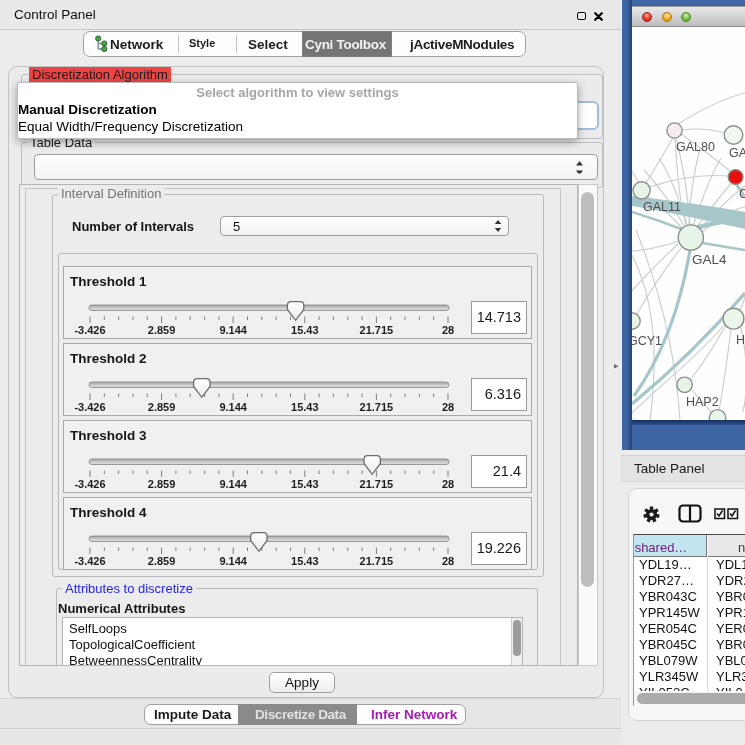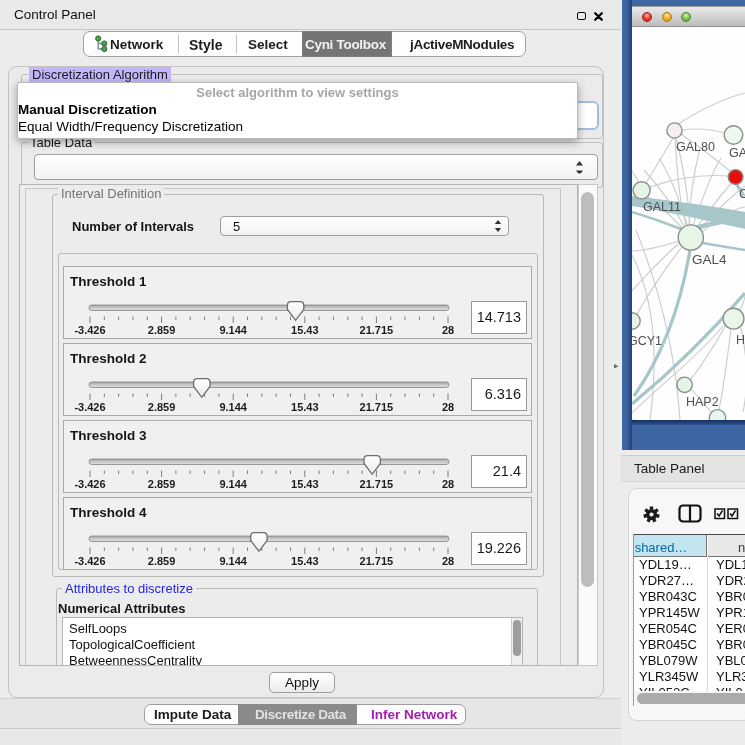--- a/index.html
+++ b/index.html
@@ -44,32 +44,32 @@
 <div class="abs" style="left:83px;top:31px;width:443px;height:26px;background:#fdfdfd;border:1px solid #a2a2a2;border-radius:7px"></div>
 <div class="abs" style="left:302px;top:31px;width:90px;height:26px;background:#757575;border:1px solid #7e7e7e"></div>
 <svg class="abs" style="left:95px;top:35px" width="13" height="18">
   <path d="M3.2,4 L3.2,14 M3.2,8.5 L9,8.5 M3.2,14 L9,14" stroke="#7a8a99" stroke-width="1.4" fill="none"></path>
   <circle cx="3.2" cy="3.5" r="2.6" fill="#4aa24e" stroke="#2c6b2e" stroke-width="1"></circle>
   <circle cx="9.3" cy="8.5" r="2.6" fill="#4aa24e" stroke="#2c6b2e" stroke-width="1"></circle>
   <circle cx="9.3" cy="14" r="2.6" fill="#4aa24e" stroke="#2c6b2e" stroke-width="1"></circle>
 </svg>
 <div class="abs" style="left:110px;top:37px;font-size:13.5px;font-weight:bold;color:#1c1c1c">Network</div>
 <div class="abs" style="left:178px;top:35px;width:1px;height:18px;background:#c3c3c3"></div>
-<div class="abs" style="left:189px;top:37px;font-size:14px;font-weight:bold;color:#1c1c1c">Style</div>
+<div class="abs" style="left:189px;top:37px;font-size:11px;font-weight:bold;color:#1c1c1c">Style</div>
 <div class="abs" style="left:236px;top:35px;width:1px;height:18px;background:#c3c3c3"></div>
 <div class="abs" style="left:248px;top:37px;font-size:13.5px;font-weight:bold;color:#1c1c1c">Select</div>
 <div class="abs" style="left:305px;top:37px;font-size:13.5px;font-weight:bold;color:#f2f2f2;letter-spacing:-0.3px">Cyni Toolbox</div>
 <div class="abs" style="left:410px;top:37px;font-size:13.5px;font-weight:bold;color:#1c1c1c;letter-spacing:-0.3px">jActiveMNodules</div>
 
 
 <div class="abs" style="left:8px;top:66px;width:596px;height:632px;background:#ebebeb;border:1px solid #c2c2c2;border-radius:9px"></div>
 
 
 <div class="group" style="left:21px;top:74px;width:582px;height:65px;border-color:#c0c0c0"></div>
-<div class="abs" style="left:29px;top:67px;font-size:13px;color:#1a1a1a;background:#c4b5fd;padding:0 3px">Discretization Algorithm</div>
+<div class="abs" style="left:29px;top:67px;font-size:13px;color:#1a1a1a;background:#ef4444;padding:0 3px">Discretization Algorithm</div>
 <div class="abs" style="left:480px;top:101px;width:119px;height:29px;background:#fff;border:2px solid #a3bce0;border-radius:6px"></div>
 
 
 <div class="group" style="left:21px;top:142px;width:582px;height:46px;border-color:#c0c0c0"></div>
 <div class="abs" style="left:27px;top:135px;font-size:13px;color:#1a1a1a;background:#ebebeb;padding:0 3px">Table Data</div>
 <div class="combo" style="left:34px;top:154px;width:564px;height:26px">
   <svg class="spin" style="right:14px" width="9" height="15">
         <path d="M4.5,0.5 L8,5 L1,5 Z" fill="#333"></path>
         <path d="M4.5,14.5 L8,10 L1,10 Z" fill="#333"></path>
       </svg>
@@ -425,20 +425,20 @@
     </svg>
 <svg class="abs" style="left:727px;top:508px" width="12" height="12">
       <rect x="1" y="1" width="9.5" height="9.5" fill="none" stroke="#111" stroke-width="1.5"></rect>
       <path d="M3,5.5 L5,8 L8.5,2.5" fill="none" stroke="#111" stroke-width="1.5"></path>
     </svg>
 
 
 <div class="abs" style="left:633px;top:534px;width:112px;height:172px;background:#fff;border-left:1px solid #999;border-top:1.5px solid #4a4a4a;overflow:hidden">
   <div style="position:absolute;left:0;top:0;width:73px;height:22px;background:#c3e5f1;border-right:1px solid #777;border-bottom:1px solid #777"></div>
   <div style="position:absolute;left:74px;top:0;width:44px;height:22px;background:#e8e8e8;border-bottom:1px solid #777"></div>
-  <div style="position:absolute;left:0;top:5px;width:54px;text-align:center;font-size:13px;color:#0369a1">shared…</div>
+  <div style="position:absolute;left:0;top:5px;width:54px;text-align:center;font-size:13px;color:#701a75">shared…</div>
   <div style="position:absolute;left:104px;top:5px;font-size:13px;color:#3a3a3a">na</div>
   <div style="position:absolute;left:73px;top:22px;width:1px;height:150px;background:#d8d8d8"></div>
 </div>
 <div style="position:absolute;left:639px;top:557px;width:66px;height:16px;line-height:16px;font-size:13px;color:#111;white-space:nowrap">YDL19…</div><div style="position:absolute;left:716px;top:557px;width:40px;height:16px;line-height:16px;font-size:13px;color:#111;white-space:nowrap">YDL1</div><div style="position:absolute;left:639px;top:573px;width:66px;height:16px;line-height:16px;font-size:13px;color:#111;white-space:nowrap">YDR27…</div><div style="position:absolute;left:716px;top:573px;width:40px;height:16px;line-height:16px;font-size:13px;color:#111;white-space:nowrap">YDR2</div><div style="position:absolute;left:639px;top:589px;width:66px;height:16px;line-height:16px;font-size:13px;color:#111;white-space:nowrap">YBR043C</div><div style="position:absolute;left:716px;top:589px;width:40px;height:16px;line-height:16px;font-size:13px;color:#111;white-space:nowrap">YBR0</div><div style="position:absolute;left:639px;top:605px;width:66px;height:16px;line-height:16px;font-size:13px;color:#111;white-space:nowrap">YPR145W</div><div style="position:absolute;left:716px;top:605px;width:40px;height:16px;line-height:16px;font-size:13px;color:#111;white-space:nowrap">YPR1</div><div style="position:absolute;left:639px;top:621px;width:66px;height:16px;line-height:16px;font-size:13px;color:#111;white-space:nowrap">YER054C</div><div style="position:absolute;left:716px;top:621px;width:40px;height:16px;line-height:16px;font-size:13px;color:#111;white-space:nowrap">YER0</div><div style="position:absolute;left:639px;top:637px;width:66px;height:16px;line-height:16px;font-size:13px;color:#111;white-space:nowrap">YBR045C</div><div style="position:absolute;left:716px;top:637px;width:40px;height:16px;line-height:16px;font-size:13px;color:#111;white-space:nowrap">YBR0</div><div style="position:absolute;left:639px;top:653px;width:66px;height:16px;line-height:16px;font-size:13px;color:#111;white-space:nowrap">YBL079W</div><div style="position:absolute;left:716px;top:653px;width:40px;height:16px;line-height:16px;font-size:13px;color:#111;white-space:nowrap">YBL0</div><div style="position:absolute;left:639px;top:669px;width:66px;height:16px;line-height:16px;font-size:13px;color:#111;white-space:nowrap">YLR345W</div><div style="position:absolute;left:716px;top:669px;width:40px;height:16px;line-height:16px;font-size:13px;color:#111;white-space:nowrap">YLR3</div><div style="position:absolute;left:639px;top:685px;width:66px;height:16px;line-height:16px;font-size:13px;color:#111;white-space:nowrap">YIL052C</div><div style="position:absolute;left:716px;top:685px;width:40px;height:16px;line-height:16px;font-size:13px;color:#111;white-space:nowrap">YIL0</div>
 <div class="abs" style="left:634px;top:691px;width:111px;height:15px;background:#f6f6f6"></div>
 <div class="abs" style="left:637px;top:693px;width:108px;height:11px;background:#ababab;border-radius:5.5px 0 0 5.5px"></div>
 
 </div>
 </body></html>

